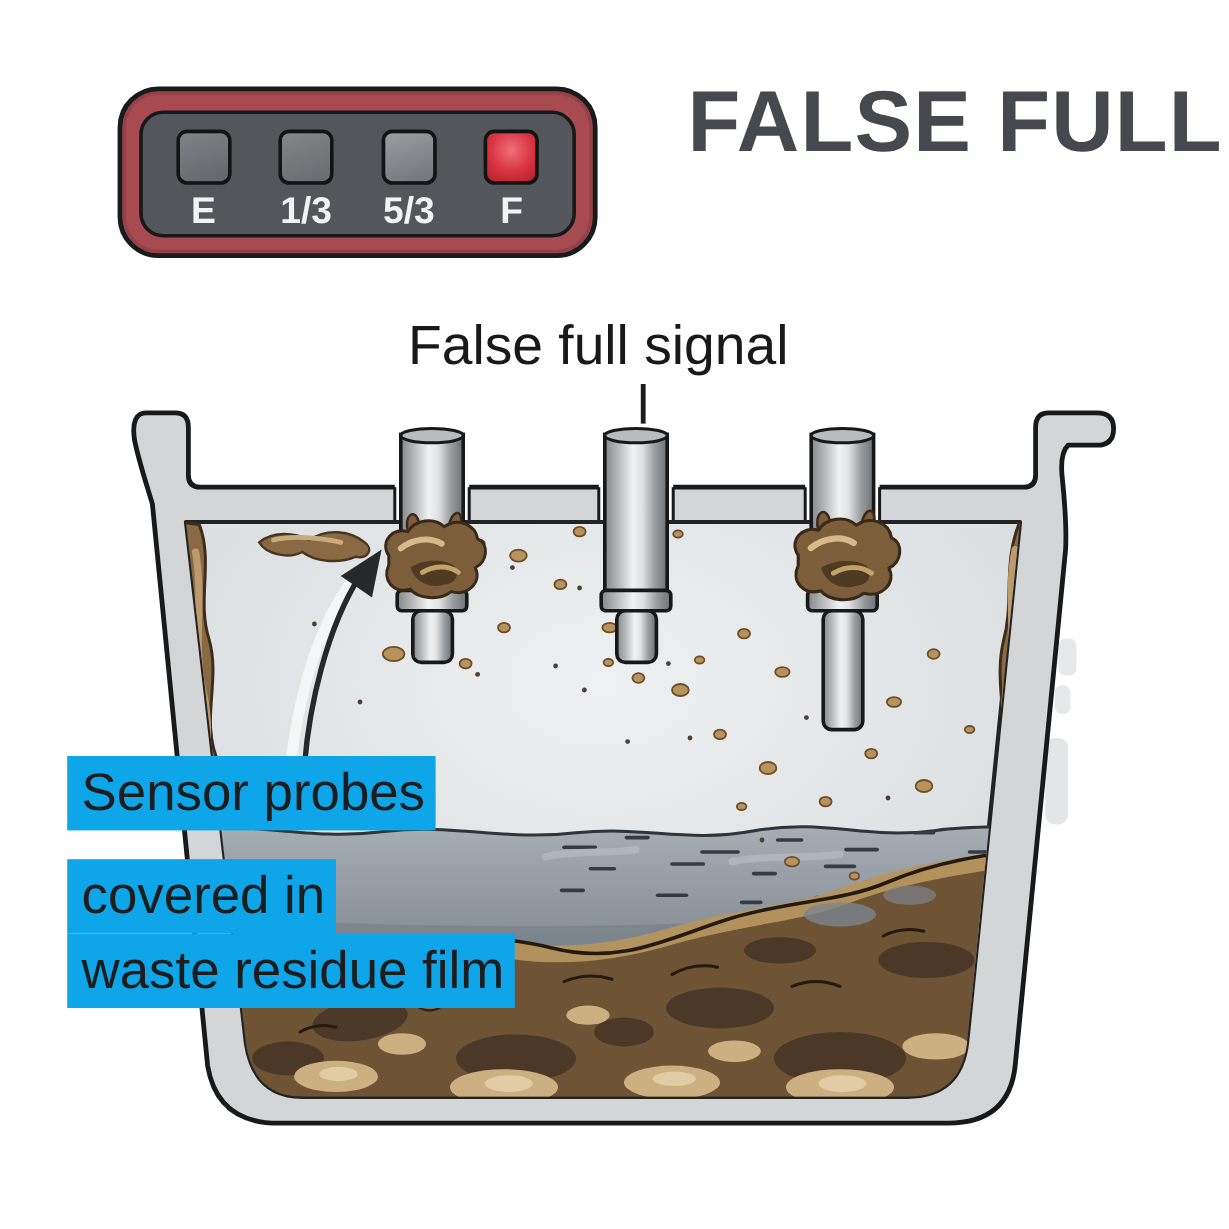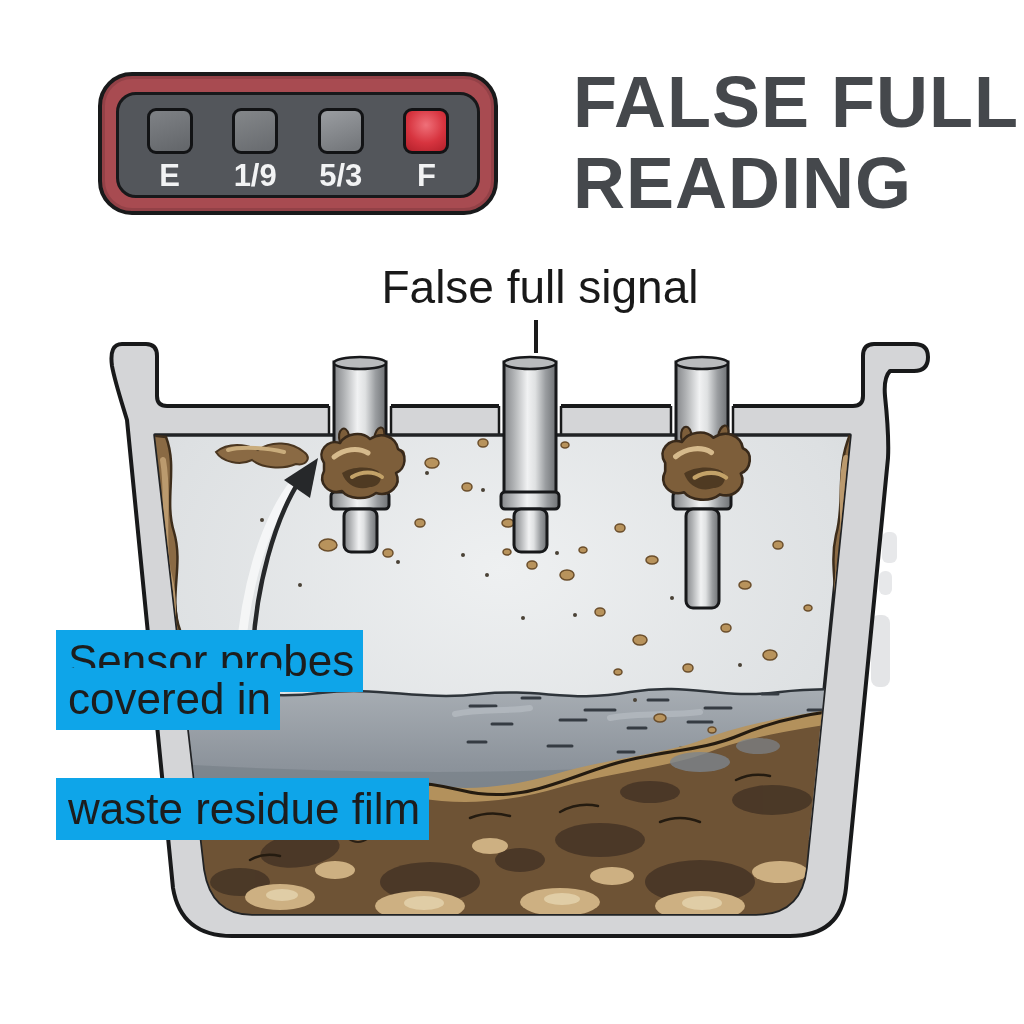--- a/index.html
+++ b/index.html
@@ -22,28 +22,28 @@
   .sq-23 {background:linear-gradient(160deg,#96999d 10%,#75787c 90%);}
   .sq-f  {background:radial-gradient(circle at 50% 35%,#ef7079 0%,#d7343f 55%,#b2202a 100%);}
   .ind-label{margin-top:6px;color:#f2f3f4;font-size:31px;font-weight:bold;line-height:1;}
 
   
   .headline{position:absolute;left:573px;top:62px;width:440px;
             color:#45484c;font-weight:bold;font-size:72px;line-height:1.13;
             letter-spacing:1px;white-space:nowrap;}
 
   
-  .signal-label{position:absolute;left:340px;top:264px;width:400px;text-align:center;
+  .signal-label{position:absolute;left:340px;top:264px;width:400px;text-align:left;
                 color:#191919;font-size:46px;line-height:1;white-space:nowrap;}
   .signal-line{position:absolute;left:534px;top:320px;width:4px;height:33px;background:#1b1b1b;}
 
   .sensor-box{position:absolute;background:#0ea5e9;color:#1d1d1d;
               font-size:44px;line-height:50px;padding:6px 9px 6px 12px;white-space:nowrap;}
   .sb1{left:56px;top:630px;}
-  .sb2{left:56px;top:668px;}
+  .sb2{left:56px;top:716px;}
   .sb3{left:56px;top:754px;margin-top:24px;}
 </style>
 </head>
 <body>
 
 <div class="stage">
 
   <svg class="tank" width="1024" height="1024" viewBox="0 0 1024 1024" style="position:absolute;left:0;top:0;">
     <defs>
       <linearGradient id="gMetal" x1="0" y1="0" x2="1" y2="0">
@@ -285,36 +285,35 @@
   </svg>
 
   <div class="gauge">
     <div class="gauge-panel">
       <div class="ind">
         <div class="ind-sq sq-e"></div>
         <div class="ind-label">E</div>
       </div>
       <div class="ind">
         <div class="ind-sq sq-13"></div>
-        <div class="ind-label">1/9</div>
+        <div class="ind-label">1/3</div>
       </div>
       <div class="ind">
         <div class="ind-sq sq-23"></div>
         <div class="ind-label">5/3</div>
       </div>
       <div class="ind">
         <div class="ind-sq sq-f"></div>
         <div class="ind-label">F</div>
       </div>
     </div>
   </div>
 
   <div class="headline">
     <div>FALSE FULL</div>
-    <div>READING</div>
   </div>
 
   <div class="signal-label">False full signal</div>
   <div class="signal-line"></div>
 
   <div class="sensor-box sb1">Sensor probes</div>
   <div class="sensor-box sb2">covered in</div>
   <div class="sensor-box sb3">waste residue film</div>
 
 </div>

